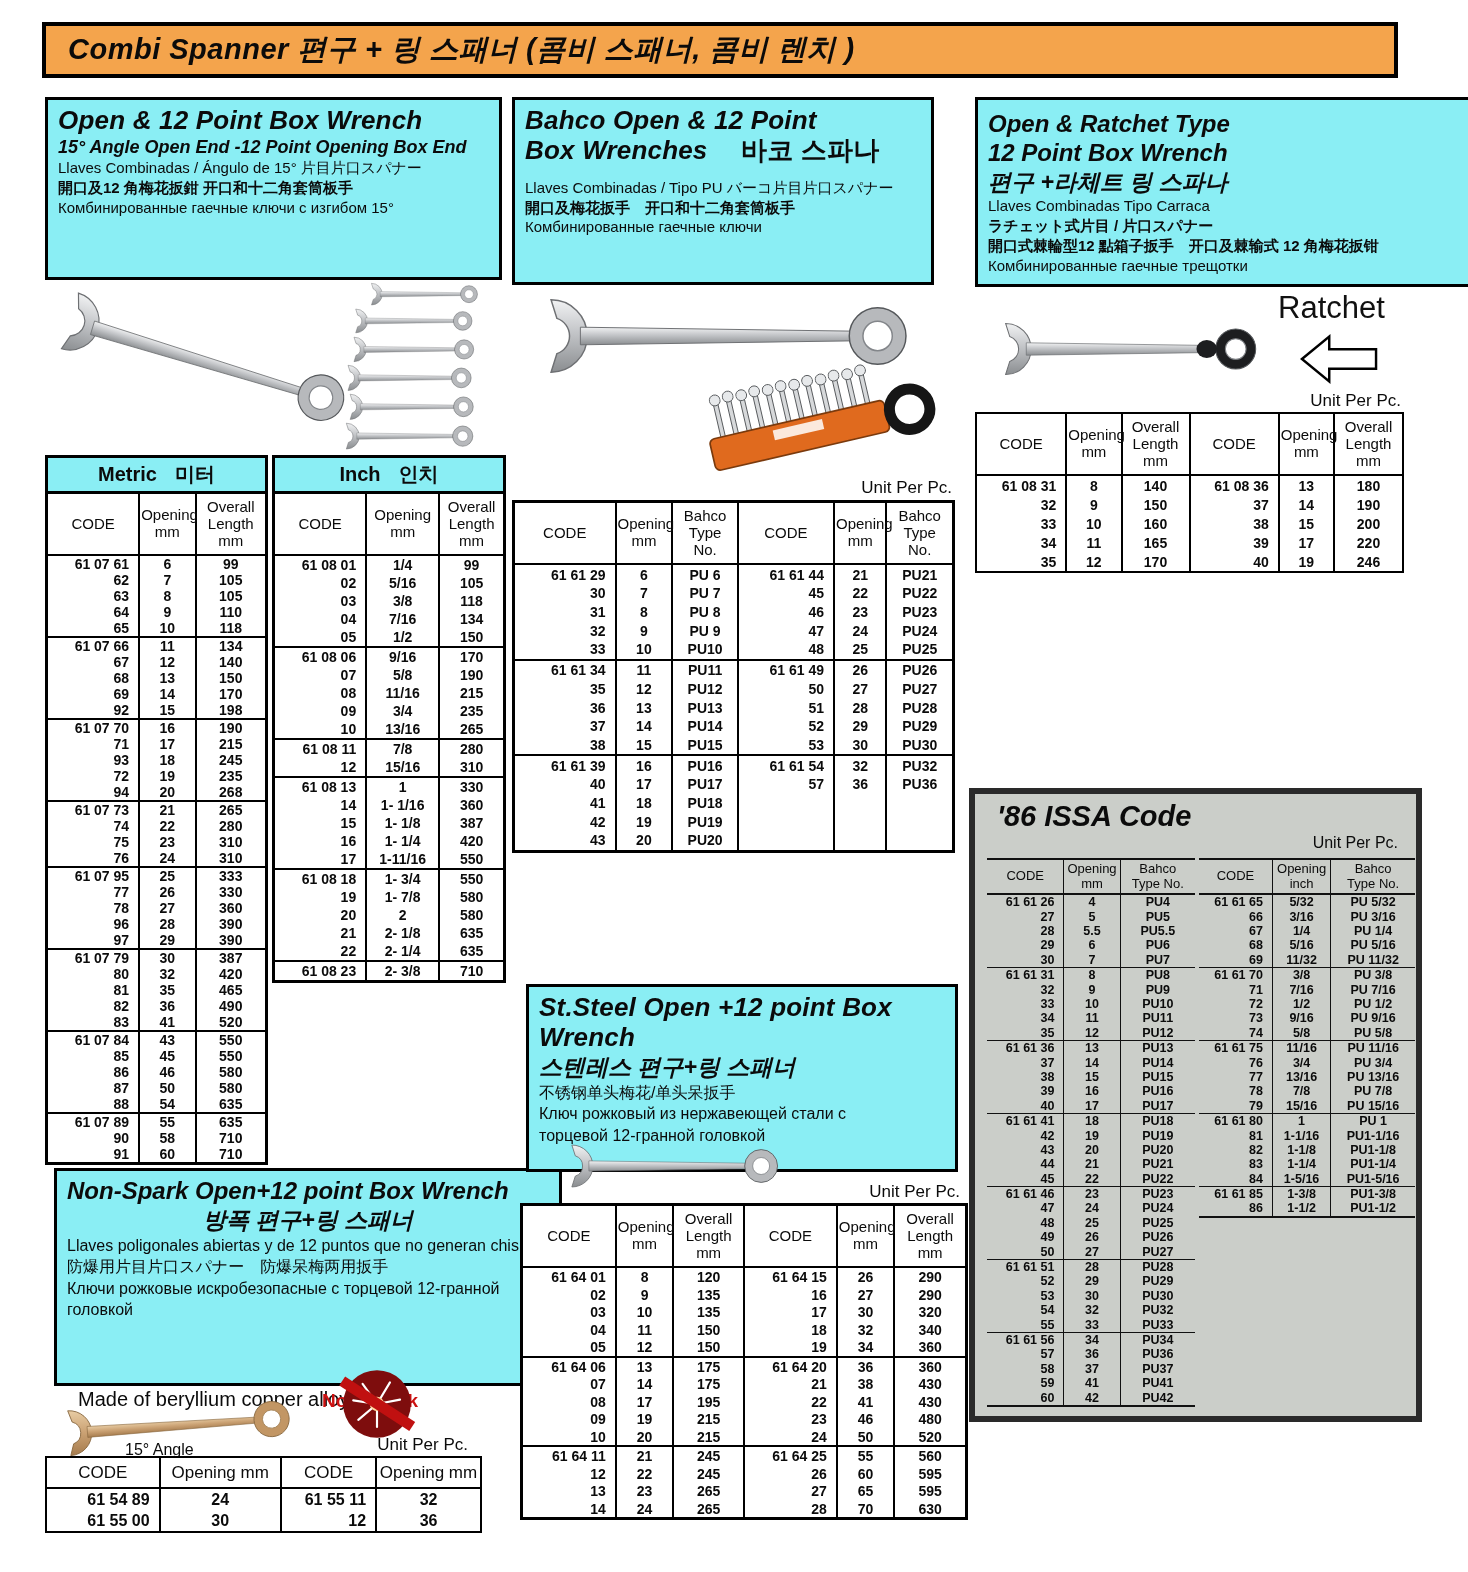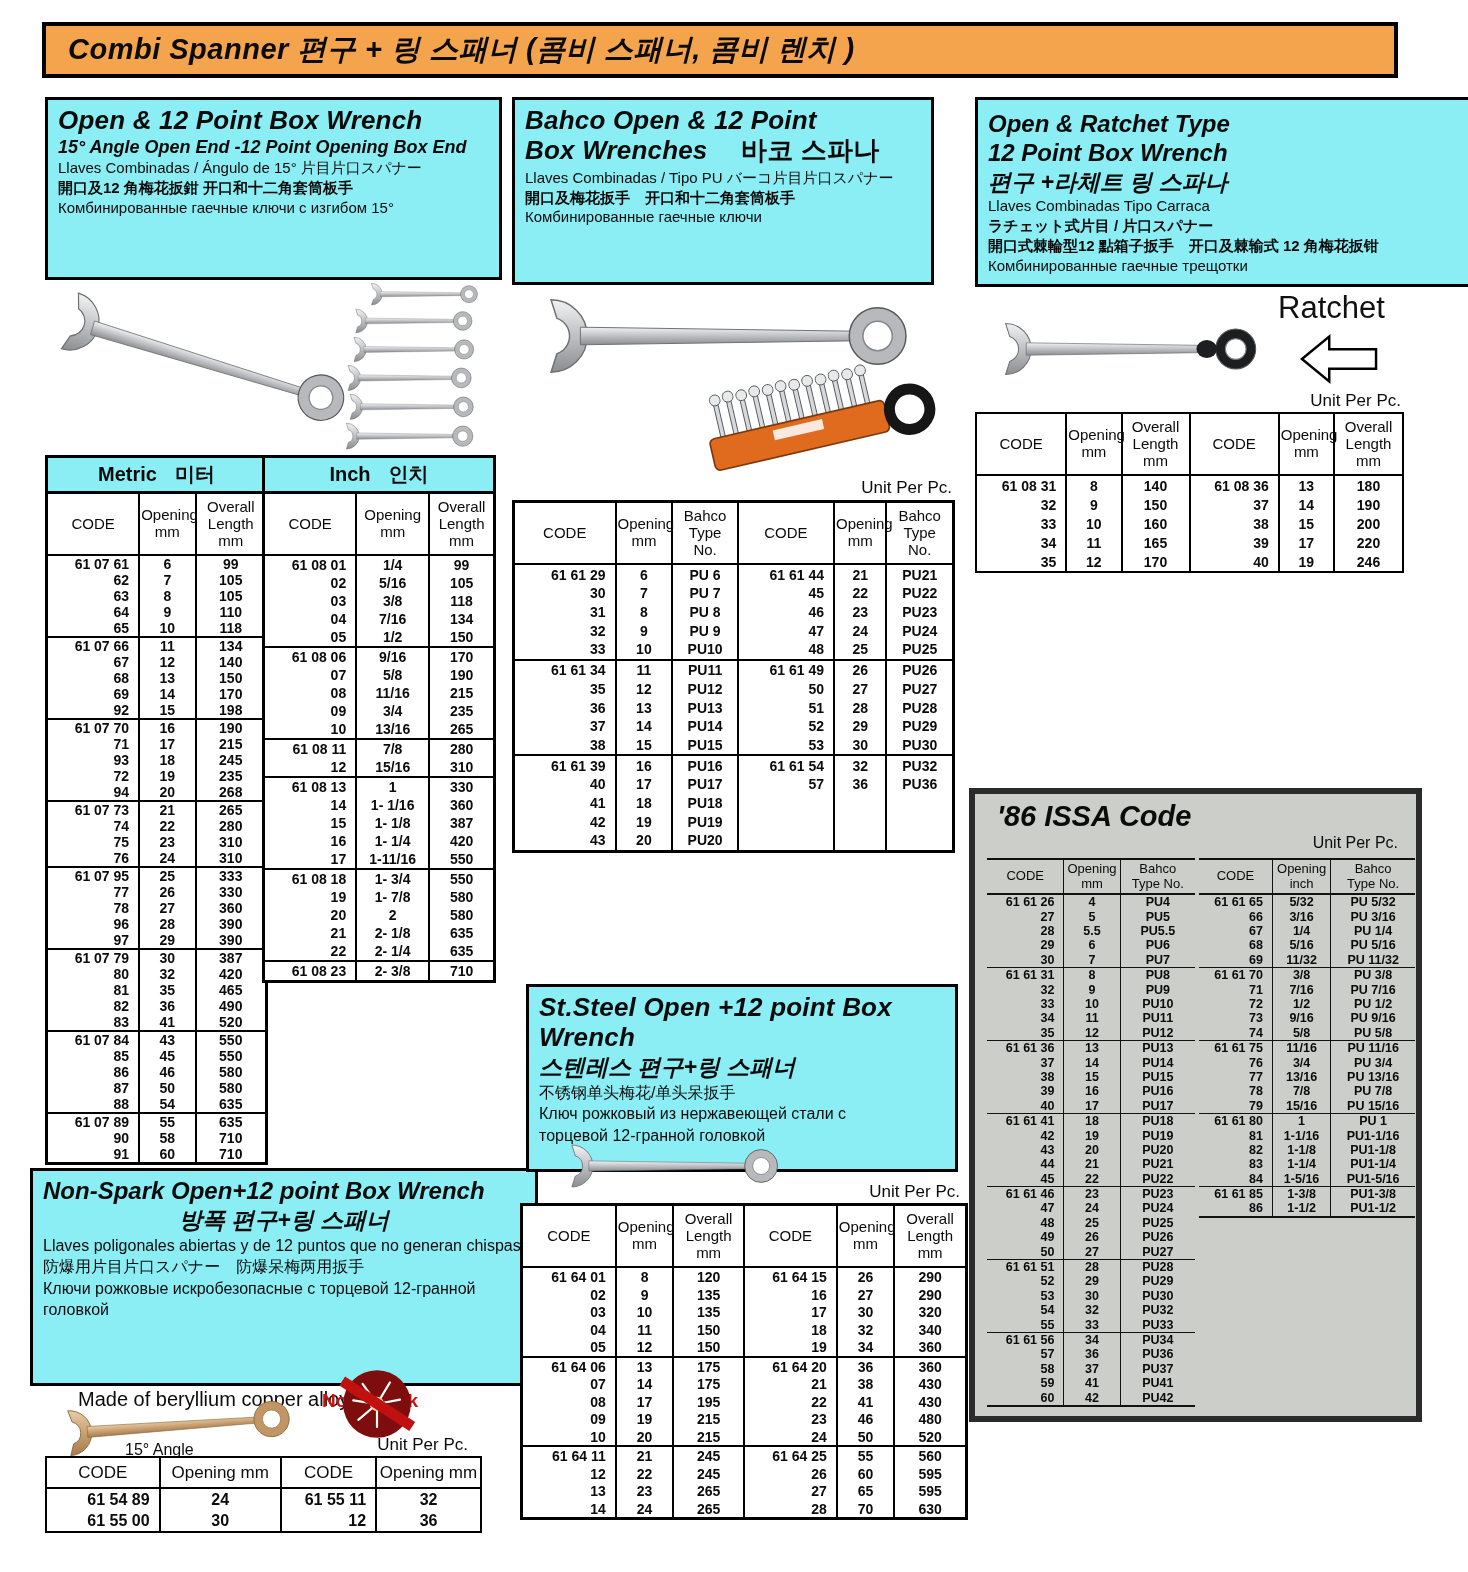--- a/index.html
+++ b/index.html
@@ -329,21 +329,21 @@
           </tr>
           <tr>
             <td class="code">91</td>
             <td class="num">60</td>
             <td class="num">710</td>
           </tr>
         </tbody>
     </table>
   </div>
 
-  <div class="tblbox" style="left:262px;top:455px;width:234px;">
+  <div class="tblbox" style="left:272px;top:455px;width:234px;">
     <div class="band">
       <span>Inch</span><span class="kr">인치</span>
     </div>
     <table class="t-inch">
       <colgroup>
           <col style="width:40%">
           <col style="width:32%">
           <col style="width:28%">
         </colgroup>
       <thead>
@@ -469,21 +469,21 @@
           </tr>
           <tr class="gs">
             <td class="code">61 08 23</td>
             <td class="num">2- 3/8</td>
             <td class="num">710</td>
           </tr>
         </tbody>
     </table>
   </div>
 
-  <div class="panel" style="left:30px;top:1168px;width:508px;height:218px;">
+  <div class="panel" style="left:54px;top:1168px;width:508px;height:218px;">
     <div class="h1s">Non-Spark Open+12 point Box Wrench</div>
     <div class="h3l ctr">방폭  편구+링 스패너</div>
     <div class="plg">Llaves poligonales abiertas y de 12 puntos que no generan chispas</div>
     <div class="plg">防爆用片目片口スパナー　防爆呆梅两用扳手</div>
     <div class="plg">Ключи рожковые искробезопасные с торцевой 12-гранной головкой</div>
   </div>
   <div class="note">Made of beryllium copper alloy.</div>
   <div class="ns-label">Non-Spark</div>
   <svg class="abs" style="left:52px;top:1398px;width:255px;height:55px" viewBox="0 0 420 90">
     <g style="color:#c29664" transform="rotate(-4 210 45)">
@@ -538,21 +538,21 @@
         </tbody>
     </table>
   </div>
 
   <div class="panel" style="left:512px;top:97px;width:422px;height:188px;">
     <div class="h1i">Bahco Open &amp; 12 Point</div>
     <div class="h1i">
       <span>Box Wrenches</span>
       <span style="font-style:normal;margin-left:26px;">바코 스파나</span>
     </div>
-    <div class="pl" style="margin-top:2px;">Llaves Combinadas / Tipo PU   バーコ片目片口スパナー</div>
+    <div class="pl" style="margin-top:12px;">Llaves Combinadas / Tipo PU   バーコ片目片口スパナー</div>
     <div class="pl b">開口及梅花扳手　开口和十二角套筒板手</div>
     <div class="pl">Комбинированные гаечные ключи</div>
   </div>
 
   <svg class="abs" style="left:515px;top:292px;width:428px;height:88px" viewBox="0 0 420 90">
     <g style="color:#b7b9bc">
         <use href="#sWrench" width="420" height="90"></use>
       </g>
   </svg>
   <svg class="abs" style="left:688px;top:366px;width:278px;height:118px" viewBox="0 0 300 140">

